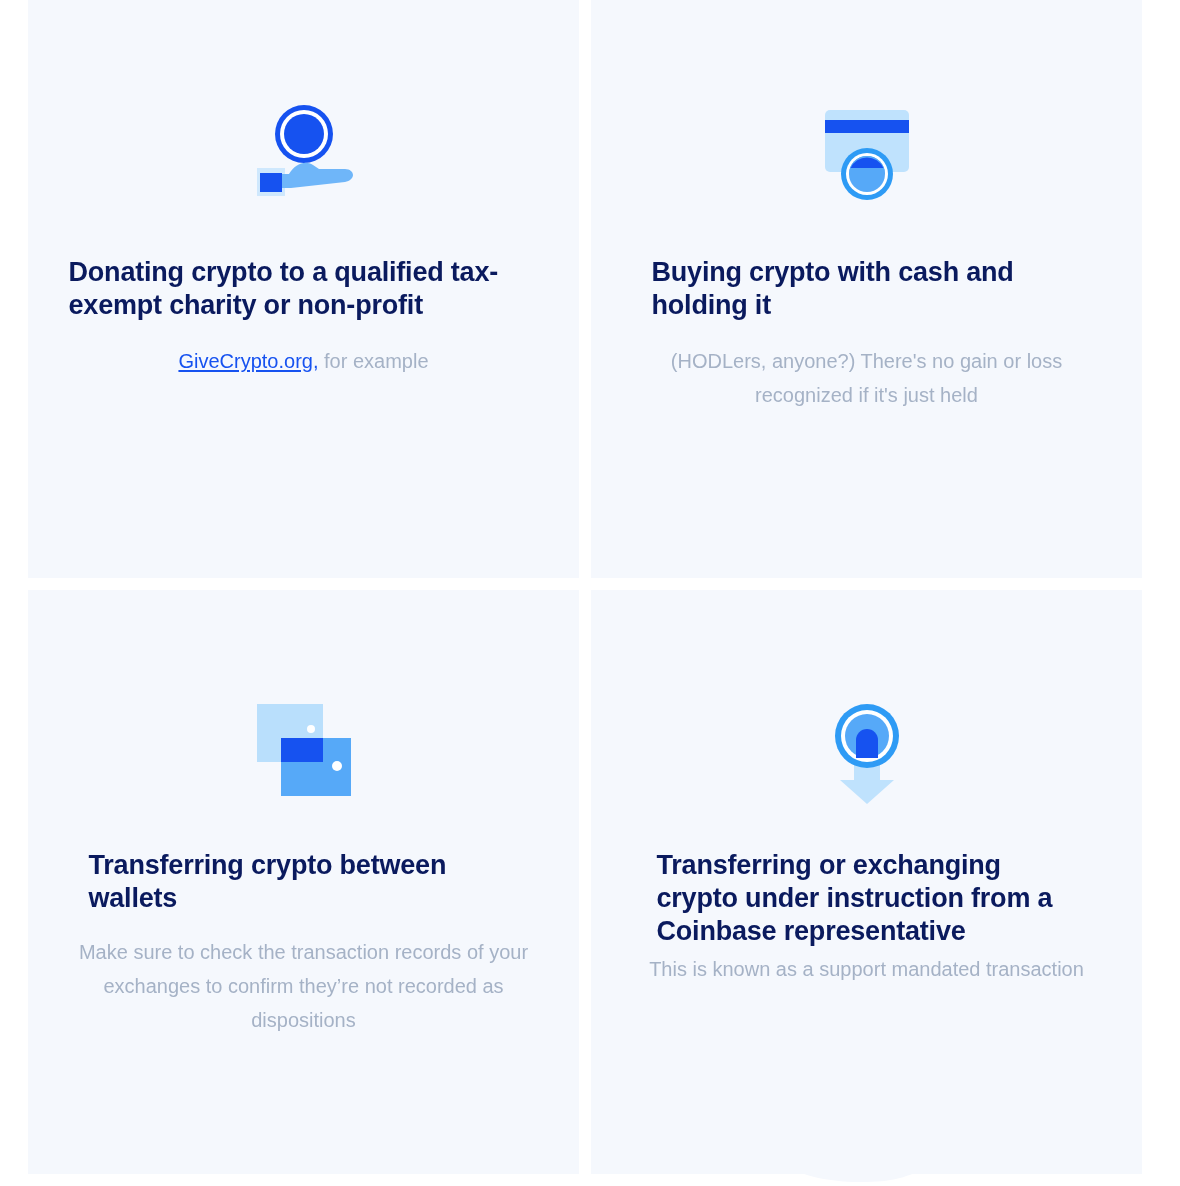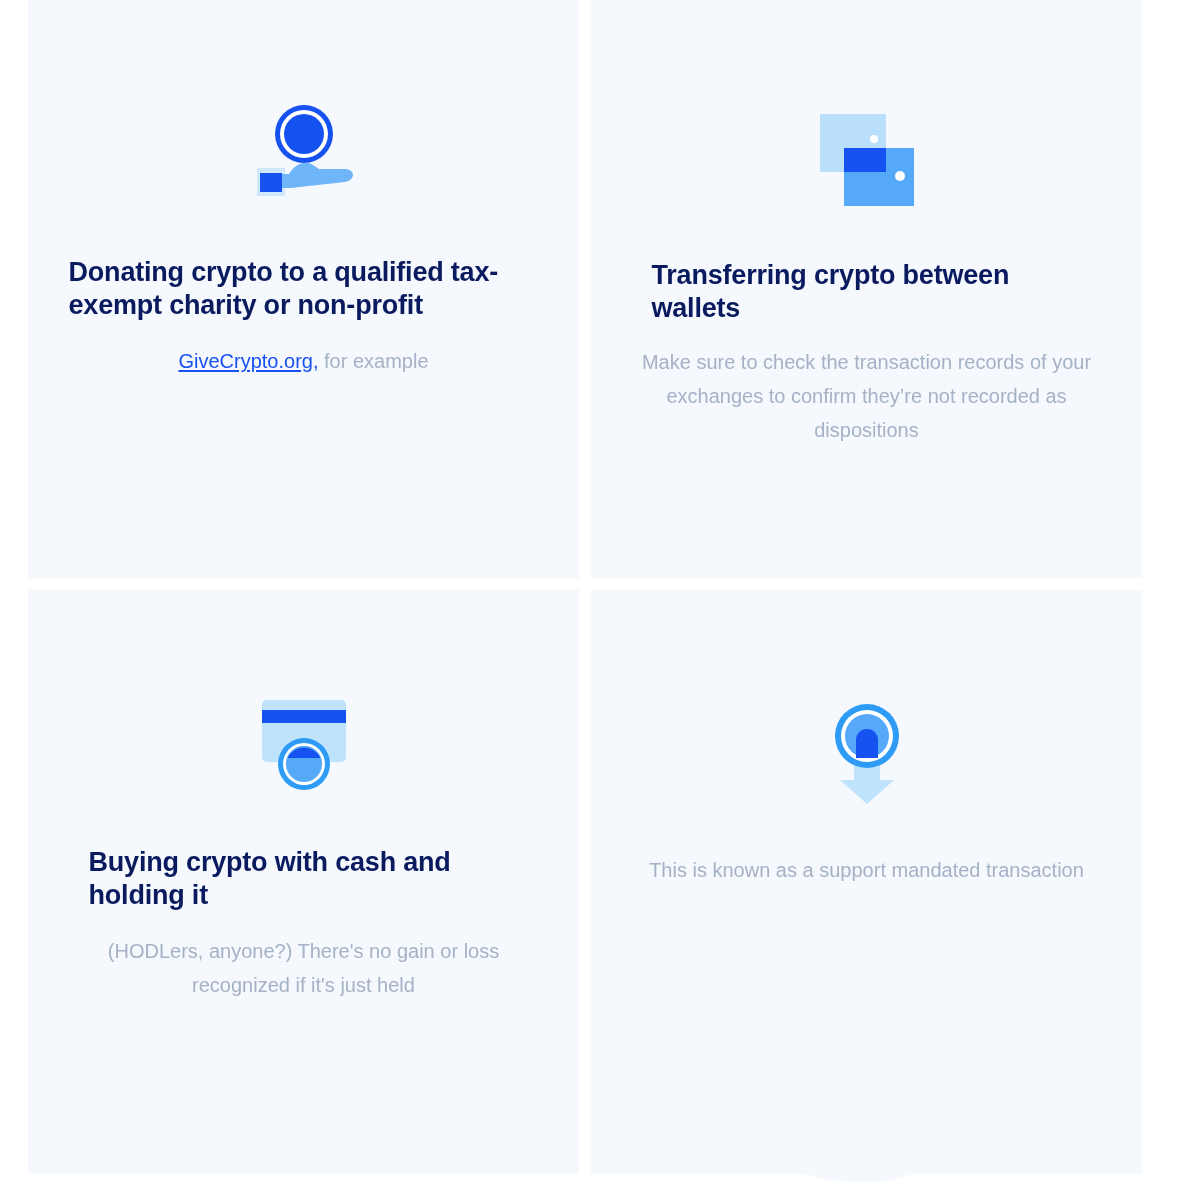--- a/index.html
+++ b/index.html
@@ -131,39 +131,20 @@
           <path d="M22 72 h18 c6 -10 16 -14 24 -9 l6 4 h26 c5 0 8 3 8 6 0 3 -3 6 -8 7 l-54 6 h-20 z" fill="#6fb6f9"></path>
 
           <rect x="11" y="71" width="22" height="19" fill="#1652f0"></rect>
         </svg>
       </div>
       <h3 class="card-title">Donating crypto to a qualified tax-exempt charity or non-profit</h3>
       <p class="card-sub"><a href="#">GiveCrypto.org</a><span class="link-comma">,</span><span> for example</span></p>
     </div>
   </div>
 
-  <div class="card c3 row2">
-    <div class="card-inner">
-      <div class="icon-wrap">
-        <svg width="110" height="108" viewBox="0 0 110 108" xmlns="http://www.w3.org/2000/svg">
-
-          <rect x="8" y="8" width="66" height="58" fill="#b9dffc"></rect>
-          <circle cx="62" cy="33" r="4" fill="#ffffff"></circle>
-
-          <rect x="32" y="42" width="70" height="58" fill="#56a9f8"></rect>
-
-          <rect x="32" y="42" width="42" height="24" fill="#1652f0"></rect>
-          <circle cx="88" cy="70" r="5" fill="#ffffff"></circle>
-        </svg>
-      </div>
-      <h3 class="card-title">Transferring crypto between wallets</h3>
-      <p class="card-sub">Make sure to check the transaction records of your exchanges to confirm they’re not recorded as dispositions</p>
-    </div>
-  </div>
-
   <div class="card c2">
     <div class="card-inner">
       <div class="icon-wrap">
         <svg width="108" height="104" viewBox="0 0 108 104" xmlns="http://www.w3.org/2000/svg">
 
           <rect x="12" y="8" width="84" height="62" rx="5" fill="#bfe2fd"></rect>
 
           <rect x="12" y="18" width="84" height="13" fill="#1652f0"></rect>
 
           <circle cx="54" cy="72" r="26" fill="#2e9bf5"></circle>
@@ -172,34 +153,54 @@
 
           <path d="M36 72 a18 18 0 0 1 36 0 z" fill="#56a9f8"></path>
           <path d="M37.6 66 a18 18 0 0 1 32.8 0 z" fill="#1652f0"></path>
         </svg>
       </div>
       <h3 class="card-title">Buying crypto with cash and holding it</h3>
       <p class="card-sub">(HODLers, anyone?) There's no gain or loss recognized if it's just held</p>
     </div>
   </div>
 
+  <div class="card c3 row2">
+    <div class="card-inner">
+      <div class="icon-wrap">
+        <svg width="110" height="108" viewBox="0 0 110 108" xmlns="http://www.w3.org/2000/svg">
+
+          <rect x="8" y="8" width="66" height="58" fill="#b9dffc"></rect>
+          <circle cx="62" cy="33" r="4" fill="#ffffff"></circle>
+
+          <rect x="32" y="42" width="70" height="58" fill="#56a9f8"></rect>
+
+          <rect x="32" y="42" width="42" height="24" fill="#1652f0"></rect>
+          <circle cx="88" cy="70" r="5" fill="#ffffff"></circle>
+        </svg>
+      </div>
+      <h3 class="card-title">Transferring crypto between wallets</h3>
+      <p class="card-sub">Make sure to check the transaction records of your exchanges to confirm they’re not recorded as dispositions</p>
+    </div>
+  </div>
+
   <div class="card c4 row2">
     <div class="card-inner">
       <div class="icon-wrap">
         <svg width="80" height="108" viewBox="0 0 80 108" xmlns="http://www.w3.org/2000/svg">
 
           <path d="M27 52 h26 v32 h14 l-27 24 l-27 -24 h14 z" fill="#bfe2fd"></path>
 
           <circle cx="40" cy="40" r="32" fill="#2e9bf5"></circle>
           <circle cx="40" cy="40" r="26" fill="#ffffff"></circle>
           <circle cx="40" cy="40" r="22" fill="#56a9f8"></circle>
 
           <path d="M29 44 a11 11 0 0 1 22 0 v18 h-22 z" fill="#1652f0"></path>
         </svg>
       </div>
+      <h3 class="card-title">Transferring or exchanging crypto under instruction from a Coinbase representative</h3>
       <p class="card-sub">This is known as a support mandated transaction</p>
     </div>
     <svg class="wave" viewBox="0 0 551 26" preserveAspectRatio="none">
       <path d="M0 0 H551 V2 H340 C318 16 300 20 270 20 C232 20 208 12 190 2 H0 Z" fill="#f5f8fd"></path>
     </svg>
   </div>
 
 </div>
 
 </body></html>

